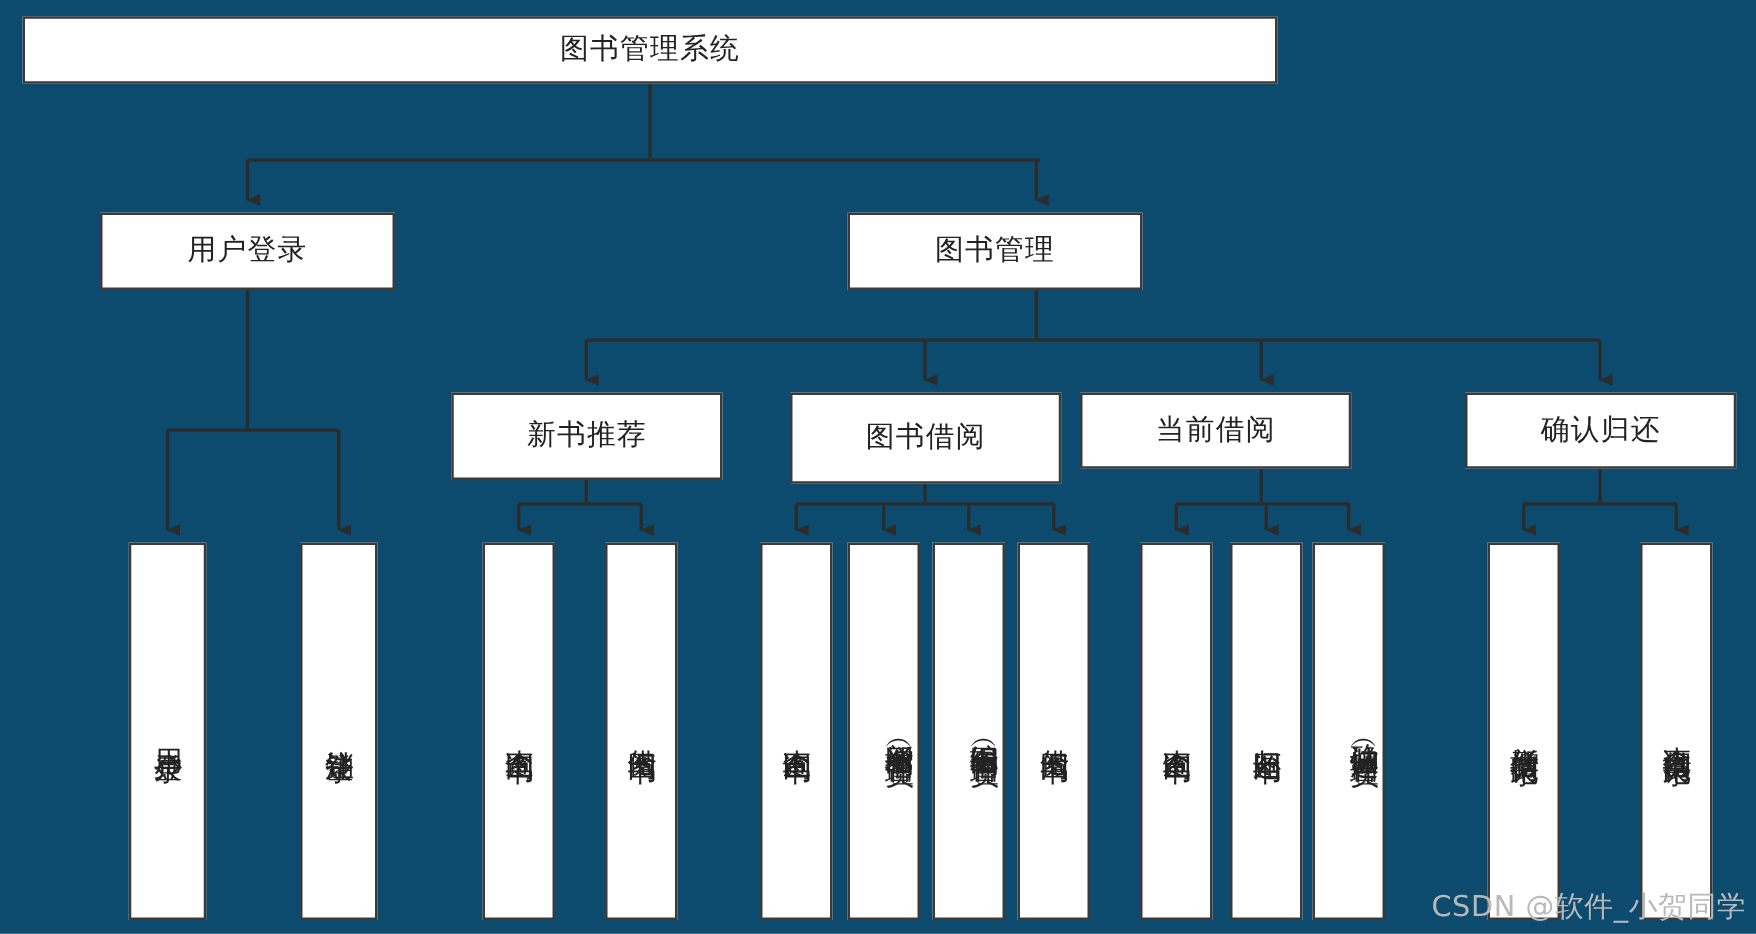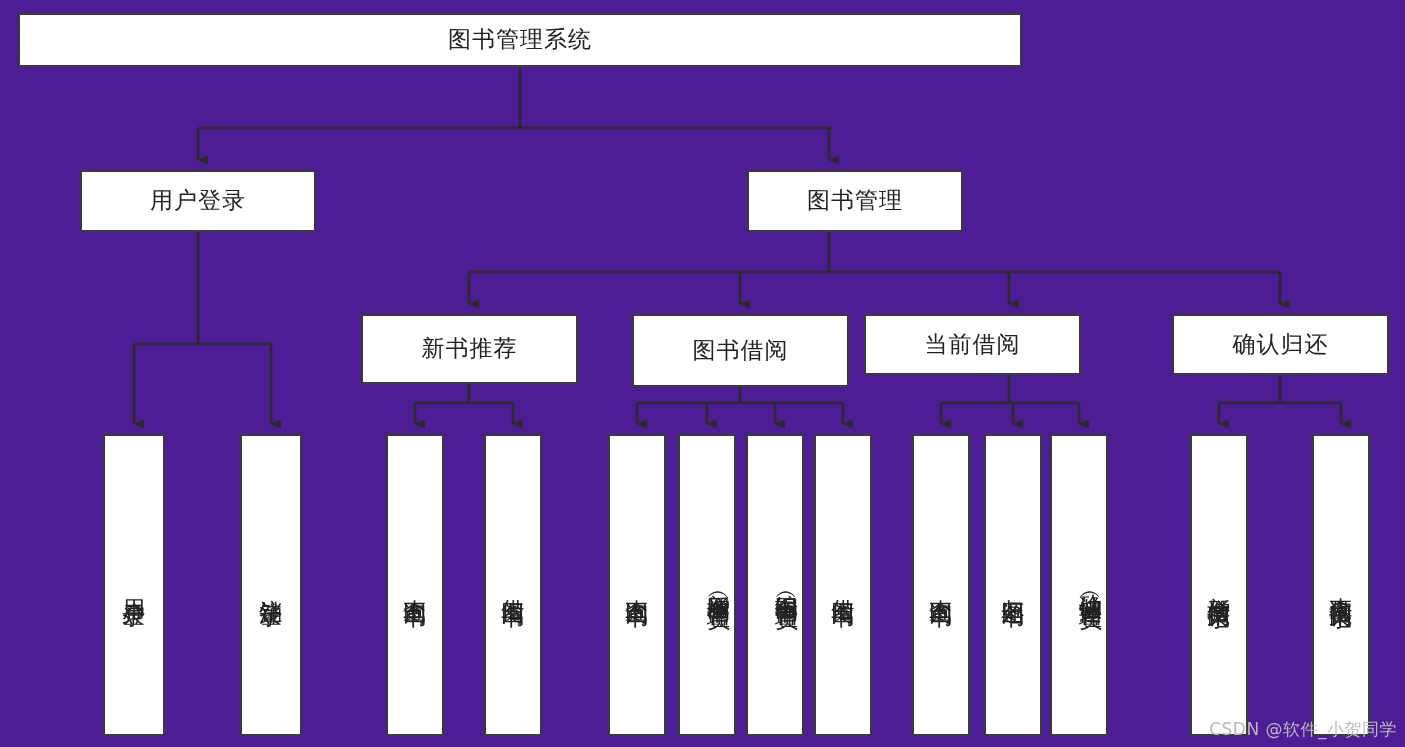--- a/index.html
+++ b/index.html
@@ -1,29 +1,29 @@
 <!DOCTYPE html>
 <html><head>
 <meta charset="utf-8">
 <style>
   html,body{margin:0;padding:0;background:#ffffff;}
   body{width:1405px;height:747px;overflow:hidden;
        font-family:"DejaVu Sans","Liberation Sans",sans-serif;}
-  #stage{position:relative;width:1405px;height:747px;background:#4c1d95;}
+  #stage{position:relative;width:1405px;height:747px;background:#0c4a6e;}
   #wires{position:absolute;left:0;top:0;width:1405px;height:747px;}
   .node{position:absolute;box-sizing:border-box;background:#ffffff;
         border:2px solid #3a3a3a;display:flex;align-items:center;
         justify-content:center;color:#222222;}
   .node.h{font-size:23px;line-height:1.1;letter-spacing:1px;}
   .node.v{writing-mode:vertical-rl;text-orientation:upright;
           font-size:23px;line-height:1.32;letter-spacing:2px;
           padding:6px 0;}
   .node.v.top{align-items:flex-start;}
   .node.v.mid{align-items:center;}
-  .watermark{position:absolute;right:8px;bottom:6px;font-size:17px;
+  .watermark{position:absolute;right:8px;bottom:6px;font-size:23px;
              color:#b9b9b9;letter-spacing:0.5px;white-space:nowrap;text-align:center;}
 </style>
 </head>
 <body style="background: rgb(255, 255, 255);">
 
 <div id="stage">
 
   <svg id="wires" viewBox="0 0 1405 747" xmlns="http://www.w3.org/2000/svg">
     <defs>
       <marker id="ah" markerWidth="9" markerHeight="11" refX="4.5" refY="10" orient="auto" markerUnits="userSpaceOnUse">
@@ -72,21 +72,21 @@
       <path d="M1219,403 L1341,403"></path>
       <path d="M1219,403 L1219,424" marker-end="url(#ah)"></path>
       <path d="M1341,403 L1341,424" marker-end="url(#ah)"></path>
     </g>
   </svg>
 
   <div class="node h" style="left: 18px; top: 13px; width: 1004px; height: 54px; border-color: rgb(58, 58, 58); color: rgb(34, 34, 34);">图书管理系统</div>
 
   <div>
     <div class="node h" style="left: 80px; top: 170px; width: 236px; height: 62px; border-color: rgb(58, 58, 58); color: rgb(34, 34, 34);">用户登录</div>
-    <div class="node h" style="left: 747px; top: 170px; width: 216px; height: 62px; border-color: rgb(58, 58, 58); color: rgb(34, 34, 34);">图书管理</div>
+    <div class="node h" style="left: 678px; top: 170px; width: 236px; height: 62px; border-color: rgb(58, 58, 58); color: rgb(34, 34, 34);">图书管理</div>
   </div>
 
   <div>
     <div class="node h" style="left: 361px; top: 314px; width: 217px; height: 70px; border-color: rgb(58, 58, 58); color: rgb(34, 34, 34);">新书推荐</div>
     <div class="node h" style="left: 632px; top: 314px; width: 217px; height: 73px; border-color: rgb(58, 58, 58); color: rgb(34, 34, 34);">图书借阅</div>
     <div class="node h" style="left: 864px; top: 314px; width: 217px; height: 61px; border-color: rgb(58, 58, 58); color: rgb(34, 34, 34);">当前借阅</div>
     <div class="node h" style="left: 1172px; top: 314px; width: 217px; height: 61px; border-color: rgb(58, 58, 58); color: rgb(34, 34, 34);">确认归还</div>
   </div>
 
   <div>

